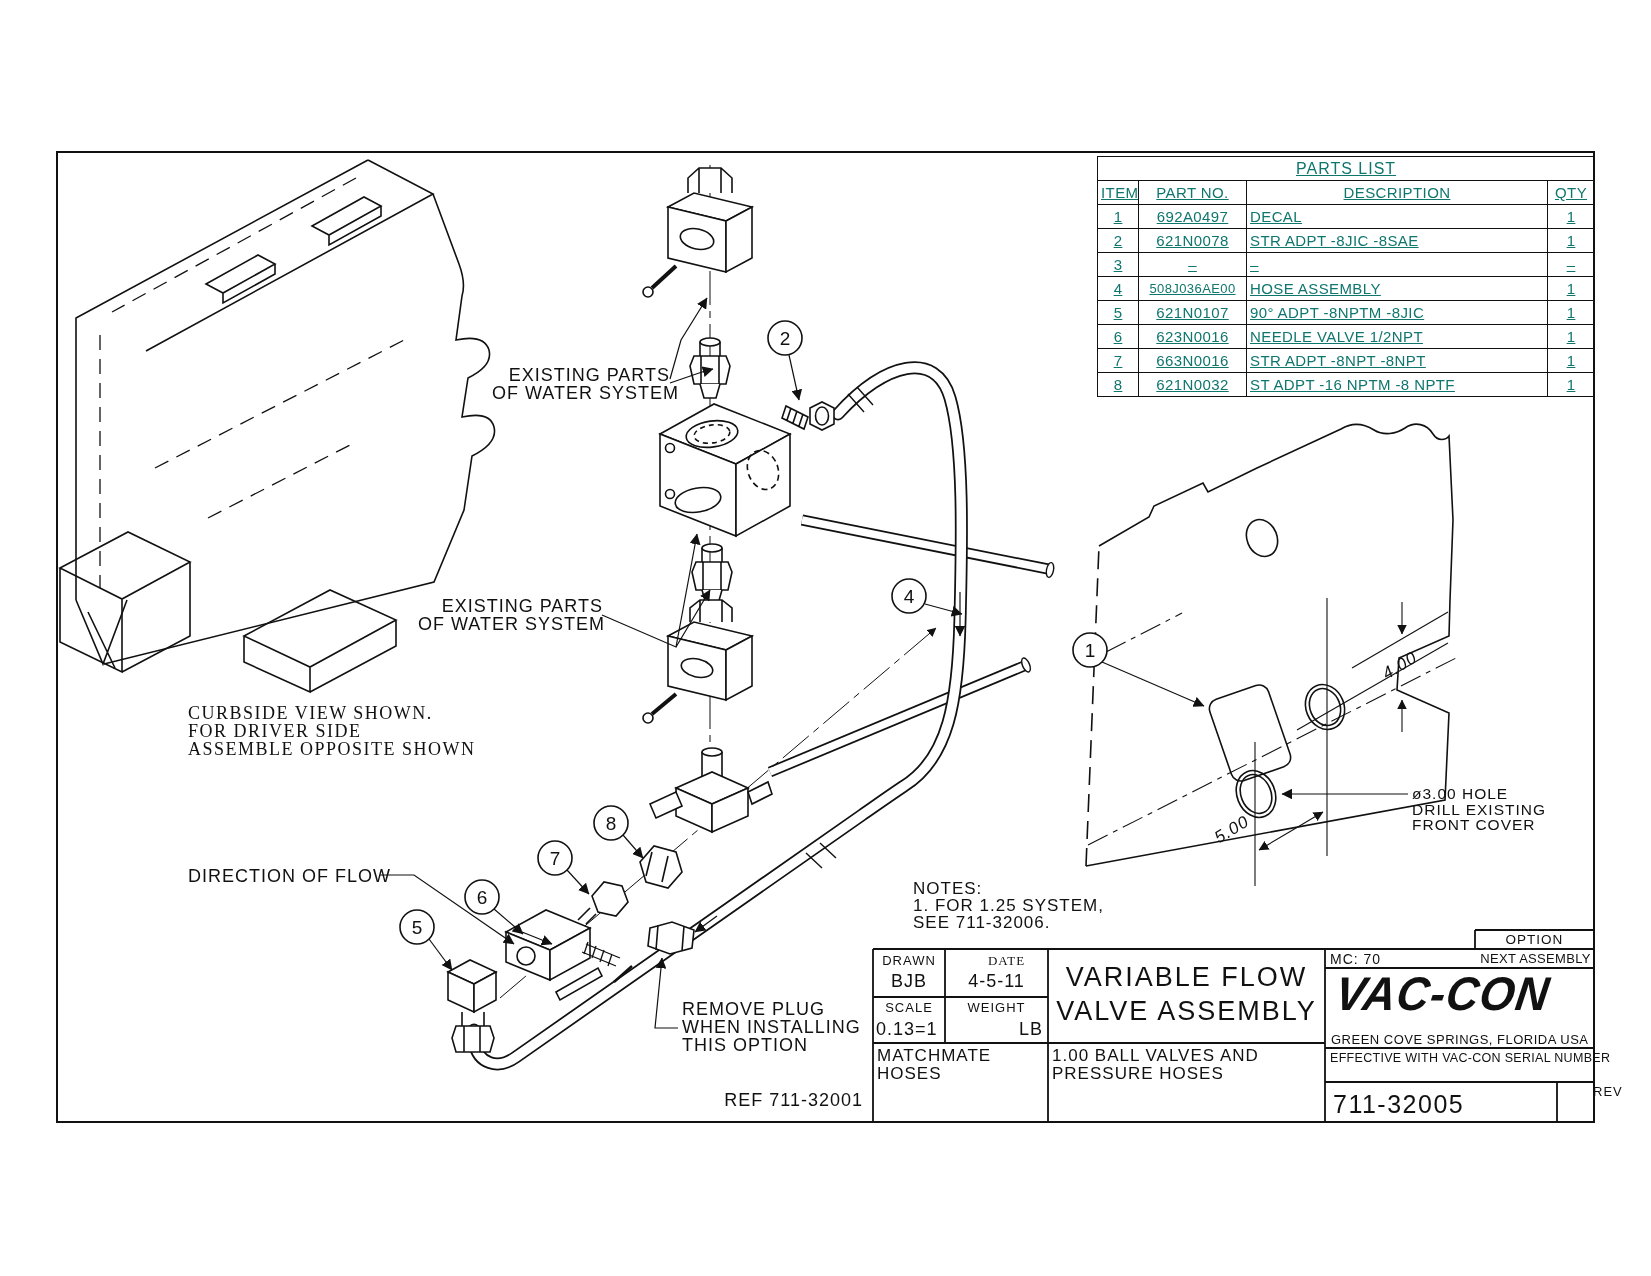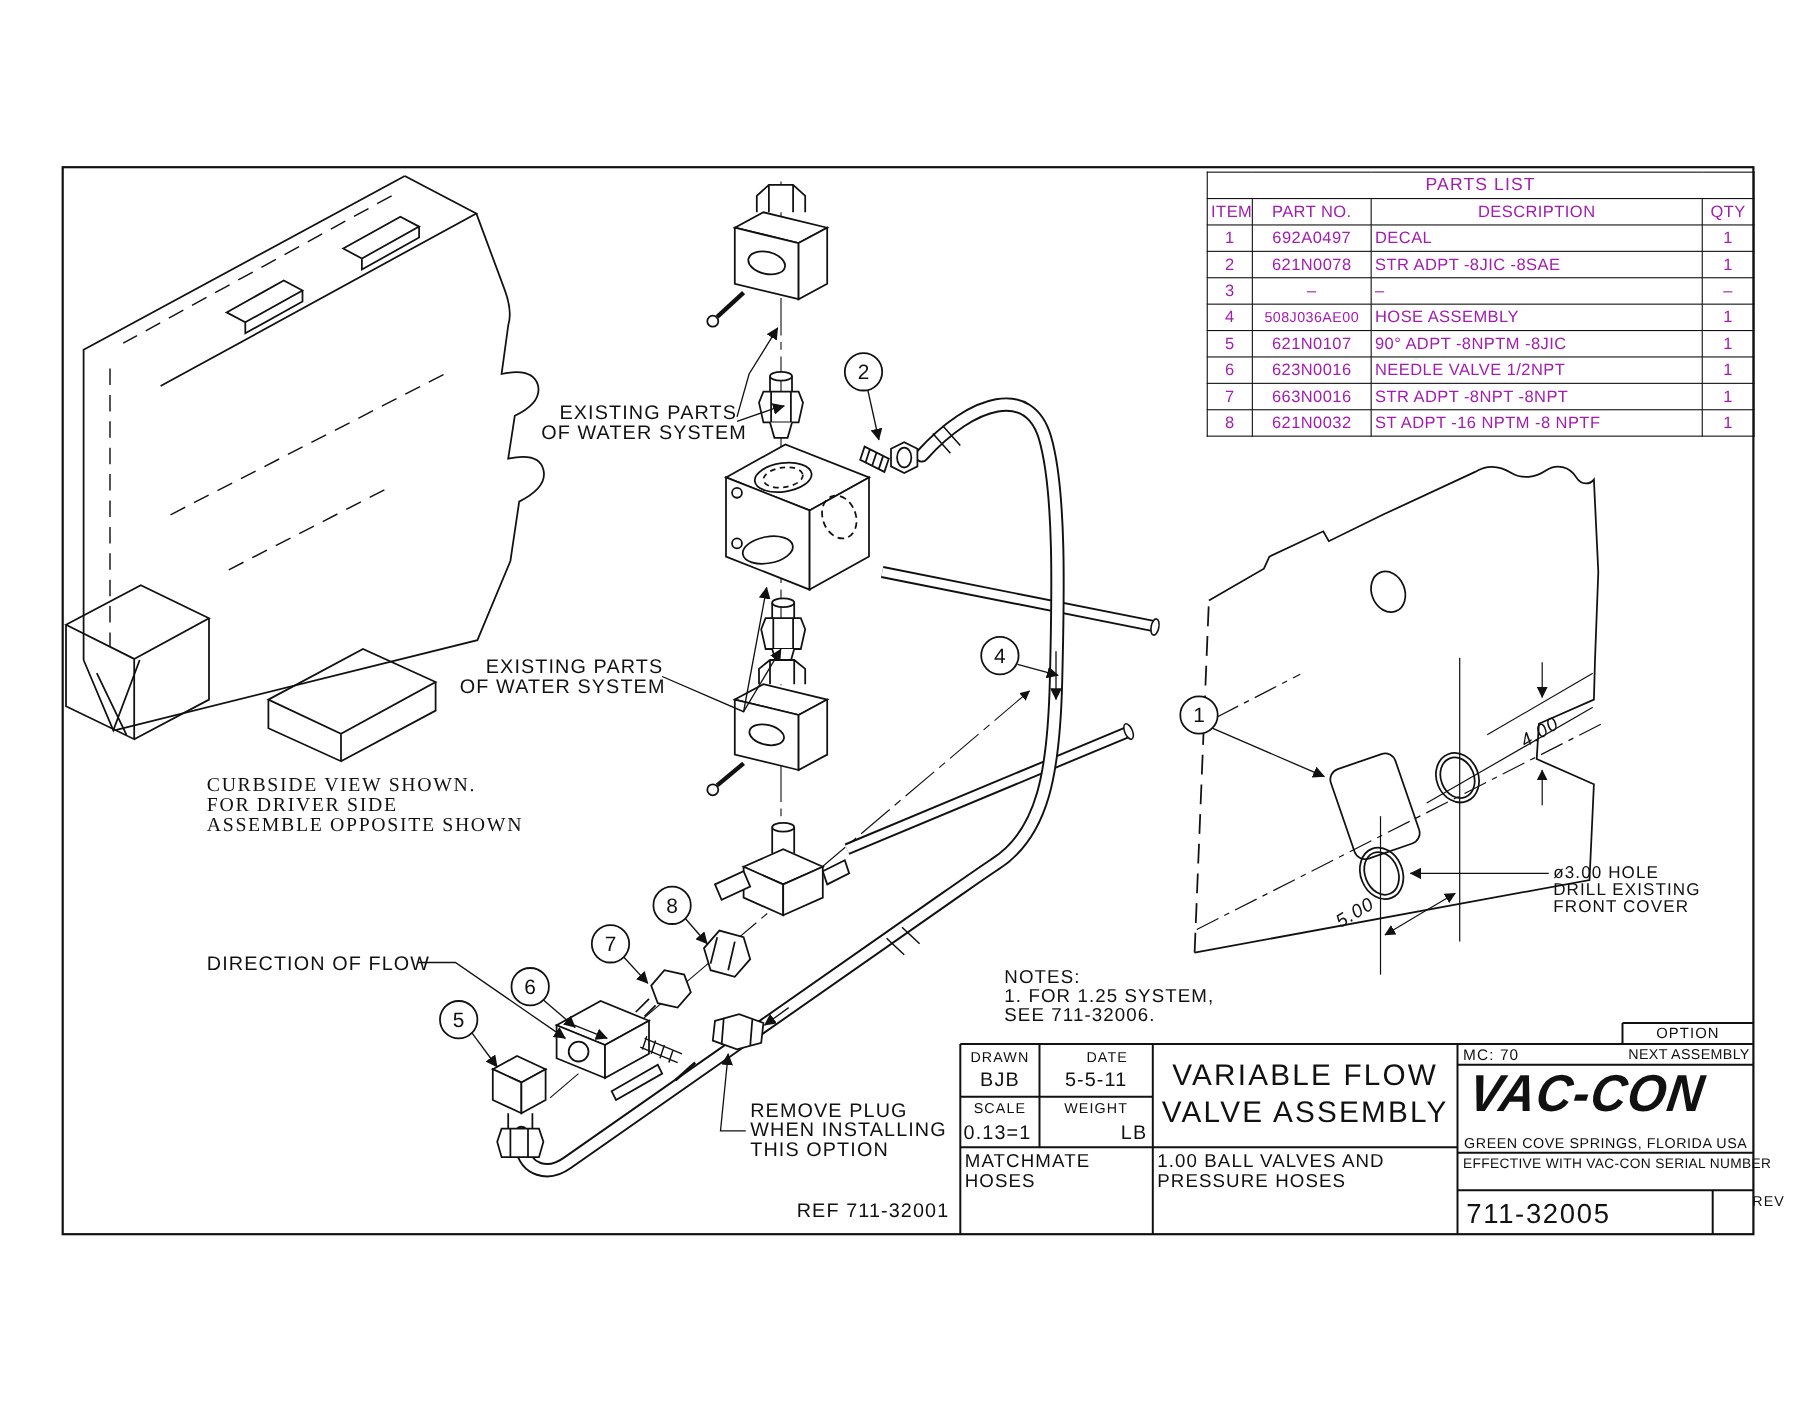--- a/index.html
+++ b/index.html
@@ -17,21 +17,21 @@
   .note3{font-size:15.5px;line-height:18px;}
   .dim{font-style:italic;font-size:17px;letter-spacing:1px;}
   .tb-lab{font-size:13px;letter-spacing:1px;}
   .tb-val{font-size:18px;letter-spacing:1px;}
   .tb-title{font-size:27px;letter-spacing:2px;line-height:34px;}
   .tb-sm{font-size:13px;letter-spacing:.5px;}
   .logo{font-size:45px;font-weight:bold;font-style:italic;letter-spacing:1px;
         transform:skewX(-8deg) scaleY(1.05);transform-origin:left bottom;}
   .dwgnum{font-size:25px;letter-spacing:1.5px;}
   table.parts{position:absolute;left:1097px;top:156px;width:497px;border-collapse:collapse;
-        table-layout:fixed;font-size:15px;letter-spacing:.4px;color:#a21caf;}
+        table-layout:fixed;font-size:15px;letter-spacing:.4px;color:#0f766e;text-decoration:underline;}
   table.parts td,table.parts th{border:1.6px solid #111;padding:0 3px;height:23px;
         font-weight:normal;overflow:hidden;}
   td.c{text-align:center;}
   td.l{text-align:left;padding-left:5px;}
   th.pl-title{font-size:16px;letter-spacing:1px;height:23px;}
 </style>
 </head>
 <body>
 
 <div class="stage">
@@ -380,22 +380,22 @@
     <td class="c">621N0032</td>
     <td class="l">ST ADPT -16 NPTM -8 NPTF</td>
     <td class="c">1</td>
   </tr>
 </tbody>
     </table>
 
 <div>
   <div class="cad tb-lab ctr" style="left:873px;top:953px;width:72px;">DRAWN</div>
   <div class="cad tb-val ctr" style="left:873px;top:971px;width:72px;">BJB</div>
-  <div class="cad tb-lab ctr" style="left:945px;top:953px;width:123px;">DATE</div>
-  <div class="cad tb-val ctr" style="left:945px;top:971px;width:103px;">5-5-11</div>
+  <div class="cad tb-lab ctr" style="left:945px;top:953px;width:123px;font-family:Liberation Serif, serif;">DATE</div>
+  <div class="cad tb-val ctr" style="left:945px;top:971px;width:103px;">4-5-11</div>
   <div class="cad tb-lab ctr" style="left:873px;top:1000px;width:72px;">SCALE</div>
   <div class="cad tb-val" style="left:876px;top:1019px;">0.13=1</div>
   <div class="cad tb-lab ctr" style="left:945px;top:1000px;width:103px;">WEIGHT</div>
   <div class="cad tb-val rt" style="left:945px;top:1019px;width:98px;">LB</div>
 
   <div class="cad tb-title ctr" style="left:1048px;top:960px;width:277px;">VARIABLE FLOW</div>
   <div class="cad tb-title ctr" style="left:1048px;top:994px;width:277px;">VALVE ASSEMBLY</div>
 
   <div class="cad sm" style="left:877px;top:1046px;">MATCHMATE</div>
   <div class="cad sm" style="left:877px;top:1064px;">HOSES</div>

